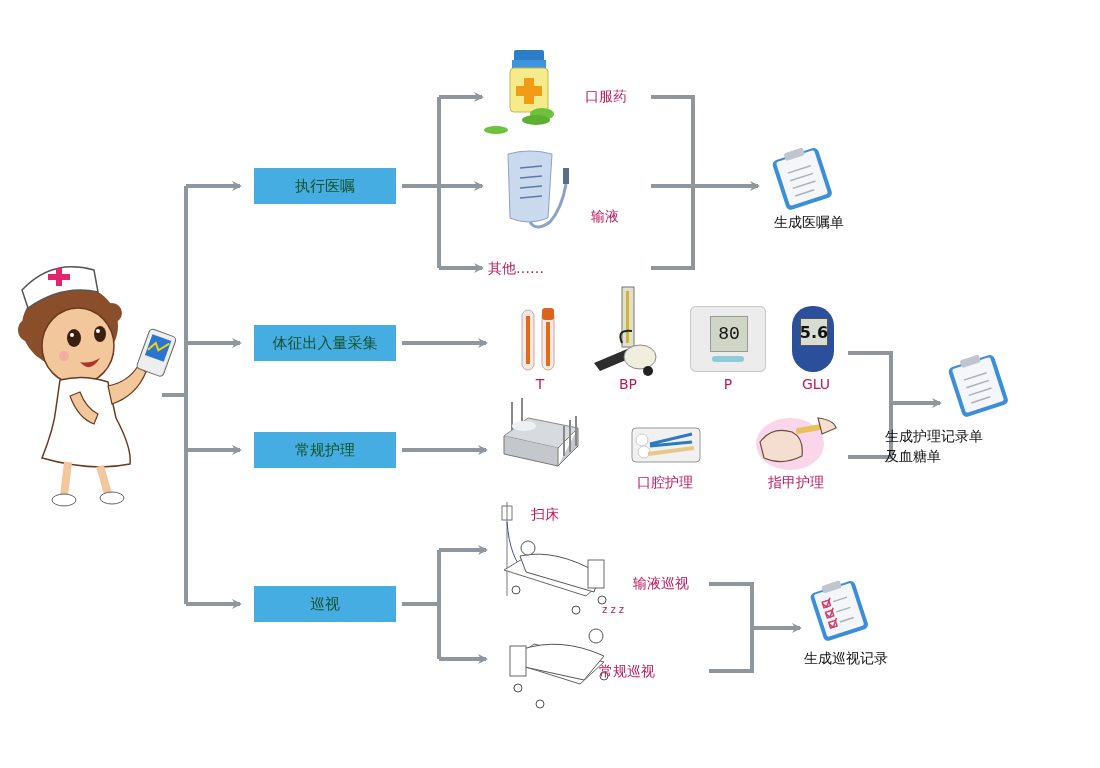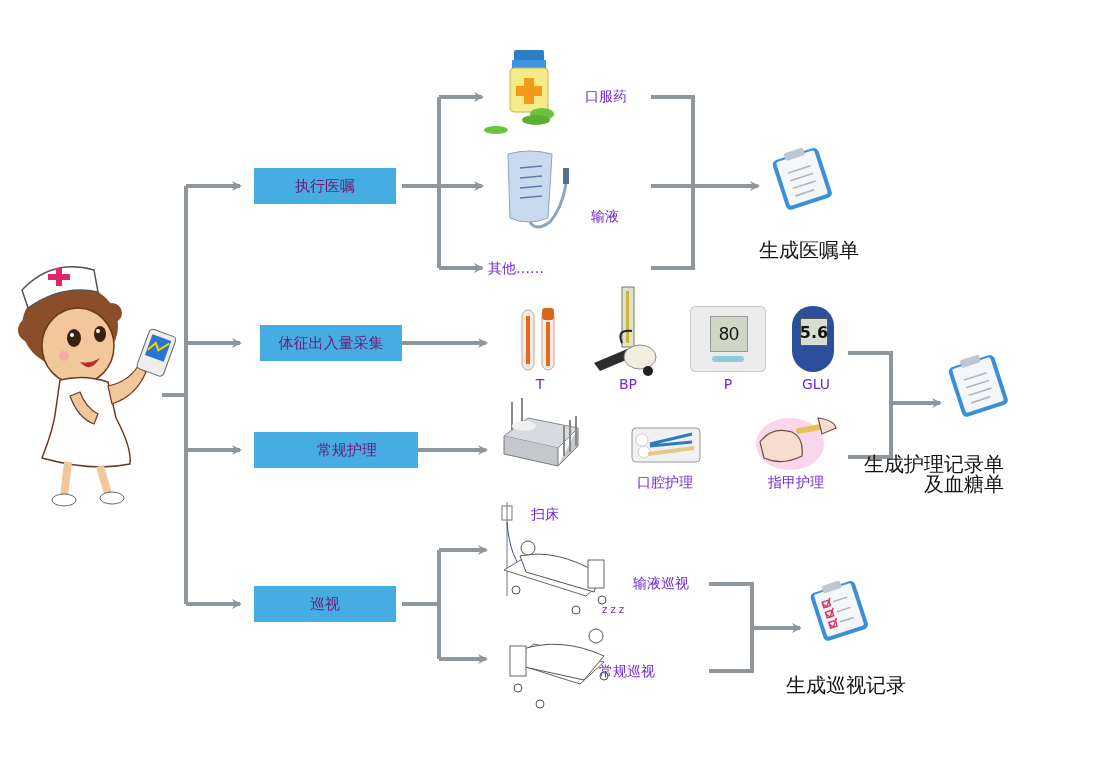--- a/index.html
+++ b/index.html
@@ -1,24 +1,24 @@
 <!DOCTYPE html>
 <html><head>
 <meta charset="utf-8">
 <style>
   html, body { margin:0; padding:0; background:#ffffff; }
   body { width:1100px; height:768px; position:relative; overflow:hidden;
          font-family:"DejaVu Sans","Liberation Sans",sans-serif; color:#111; }
   #lines { position:absolute; left:0; top:0; width:1100px; height:768px; }
   .cat { position:absolute; width:142px; height:36px; background:#45ade2;
-         color:#701a75; font-size:15px; display:flex; align-items:center; justify-content:center;text-align:right; }
-  .lbl { position:absolute; font-size:14px; color:#6d28d9; white-space:nowrap; }
+         color:#14532d; font-size:15px; display:flex; align-items:center; justify-content:center;text-align:right; }
+  .lbl { position:absolute; font-size:14px; color:#be185d; white-space:nowrap; }
   .lbl.c { transform:translateX(-50%); text-align:center; }
   .ico { position:absolute; }
-  .out { position:absolute; font-size:20px; text-align:right; line-height:20px; white-space:nowrap; transform:translateX(-50%);margin-top:28px; }
+  .out { position:absolute; font-size:14px; text-align:left; line-height:20px; white-space:nowrap; transform:translateX(-50%); }
 </style>
 </head>
 <body>
 
 <svg id="lines" viewBox="0 0 1100 768">
   <defs>
     <marker id="ah" markerWidth="10" markerHeight="10" refX="8" refY="5" orient="auto" markerUnits="userSpaceOnUse">
       <path d="M0,0 L10,5 L0,10 L3,5 Z" fill="#8f979d"></path>
     </marker>
   </defs>
@@ -84,24 +84,24 @@
   </g>
 
   <path d="M56,204 L52,238 M88,208 L96,236" stroke="#f2c79c" stroke-width="8"></path>
   <ellipse cx="52" cy="242" rx="12" ry="6" fill="#fff" stroke="#666"></ellipse>
   <ellipse cx="100" cy="240" rx="12" ry="6" fill="#fff" stroke="#666"></ellipse>
 </svg>
 
 <div class="cat" style="left:254px;top:168px;">
     <span>执行医嘱</span>
   </div>
-<div class="cat" style="left:260px;top:325px;">
+<div class="cat" style="left:254px;top:325px;">
     <span>体征出入量采集</span>
   </div>
-<div class="cat" style="left:254px;top:432px;padding-left:22px;">
+<div class="cat" style="left:254px;top:432px;">
     <span>常规护理</span>
   </div>
 <div class="cat" style="left:254px;top:586px;">
     <span>巡视</span>
   </div>
 
 <svg class="ico" style="left:482px;top:48px;width:80px;height:88px;" viewBox="0 0 80 88">
   <rect x="32" y="2" width="30" height="12" rx="2" fill="#2d7dc8"></rect>
   <rect x="30" y="12" width="34" height="8" fill="#3f95dd"></rect>
   <rect x="28" y="20" width="38" height="44" rx="4" fill="#f5eb8a" stroke="#c8b84a"></rect>
@@ -154,21 +154,21 @@
   <rect x="30" y="2" width="12" height="60" fill="#e4dfc7" stroke="#777"></rect>
   <rect x="34" y="6" width="3" height="52" fill="#c9b63b"></rect>
   <path d="M2,78 L40,62 L46,70 L8,86 Z" fill="#2d2d2d"></path>
   <ellipse cx="48" cy="72" rx="16" ry="12" fill="#f2eedf" stroke="#888"></ellipse>
   <circle cx="56" cy="86" r="5" fill="#222"></circle>
   <path d="M30,58 Q24,44 40,46" stroke="#222" stroke-width="2" fill="none"></path>
 </svg>
 <span class="lbl c" style="left:628px;top:376px;">BP</span>
 
 <div class="ico" style="left:690px;top:306px;width:76px;height:66px;background:#ececec;border-radius:6px;box-shadow:inset 0 0 0 1px #c8c8c8;">
-  <div style="position:absolute;left:20px;top:10px;width:36px;height:34px;background:#cfd6c5;border:1px solid #999;display:flex;align-items:center;justify-content:center;font-size:18px;font-family:Liberation Sans, sans-serif;">80</div>
+  <div style="position:absolute;left:20px;top:10px;width:36px;height:34px;background:#cfd6c5;border:1px solid #999;display:flex;align-items:center;justify-content:center;font-size:18px;font-family:Liberation Mono, monospace;">80</div>
   <div style="position:absolute;left:22px;top:50px;width:32px;height:6px;background:#8fcbd8;border-radius:3px;"></div>
 </div>
 <span class="lbl c" style="left:728px;top:376px;">P</span>
 
 <div class="ico" style="left:792px;top:306px;width:42px;height:66px;background:#2c4f9c;border-radius:21px 21px 22px 22px;">
   <div style="position:absolute;left:8px;top:12px;width:26px;height:26px;background:#d7ddd3;border:1px solid #555;display:flex;align-items:center;justify-content:center;font-size:16px;font-weight:bold;">5.6</div>
 </div>
 <span class="lbl c" style="left:816px;top:376px;">GLU</span>
 
 <svg class="ico" style="left:498px;top:396px;width:84px;height:76px;" viewBox="0 0 84 76">

